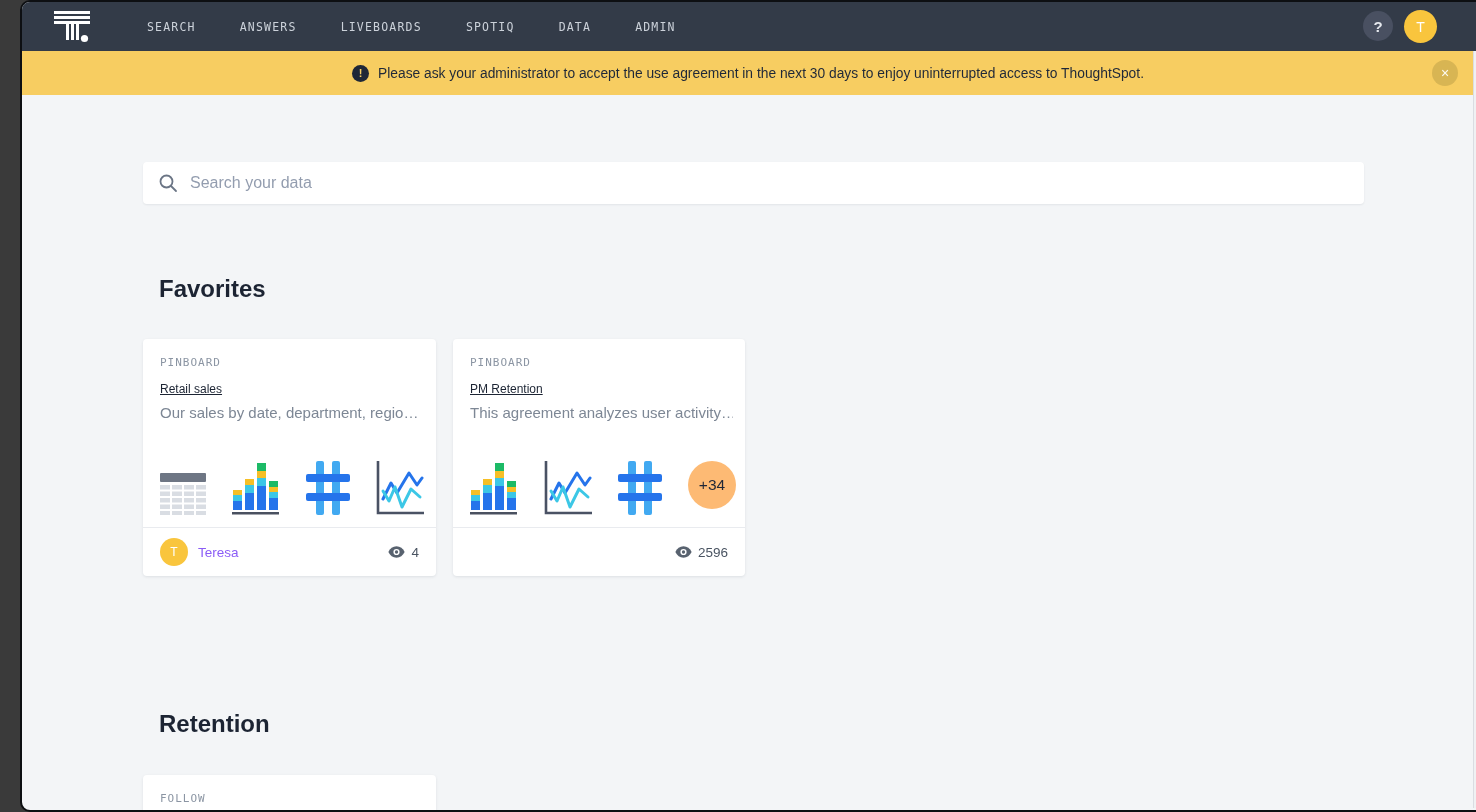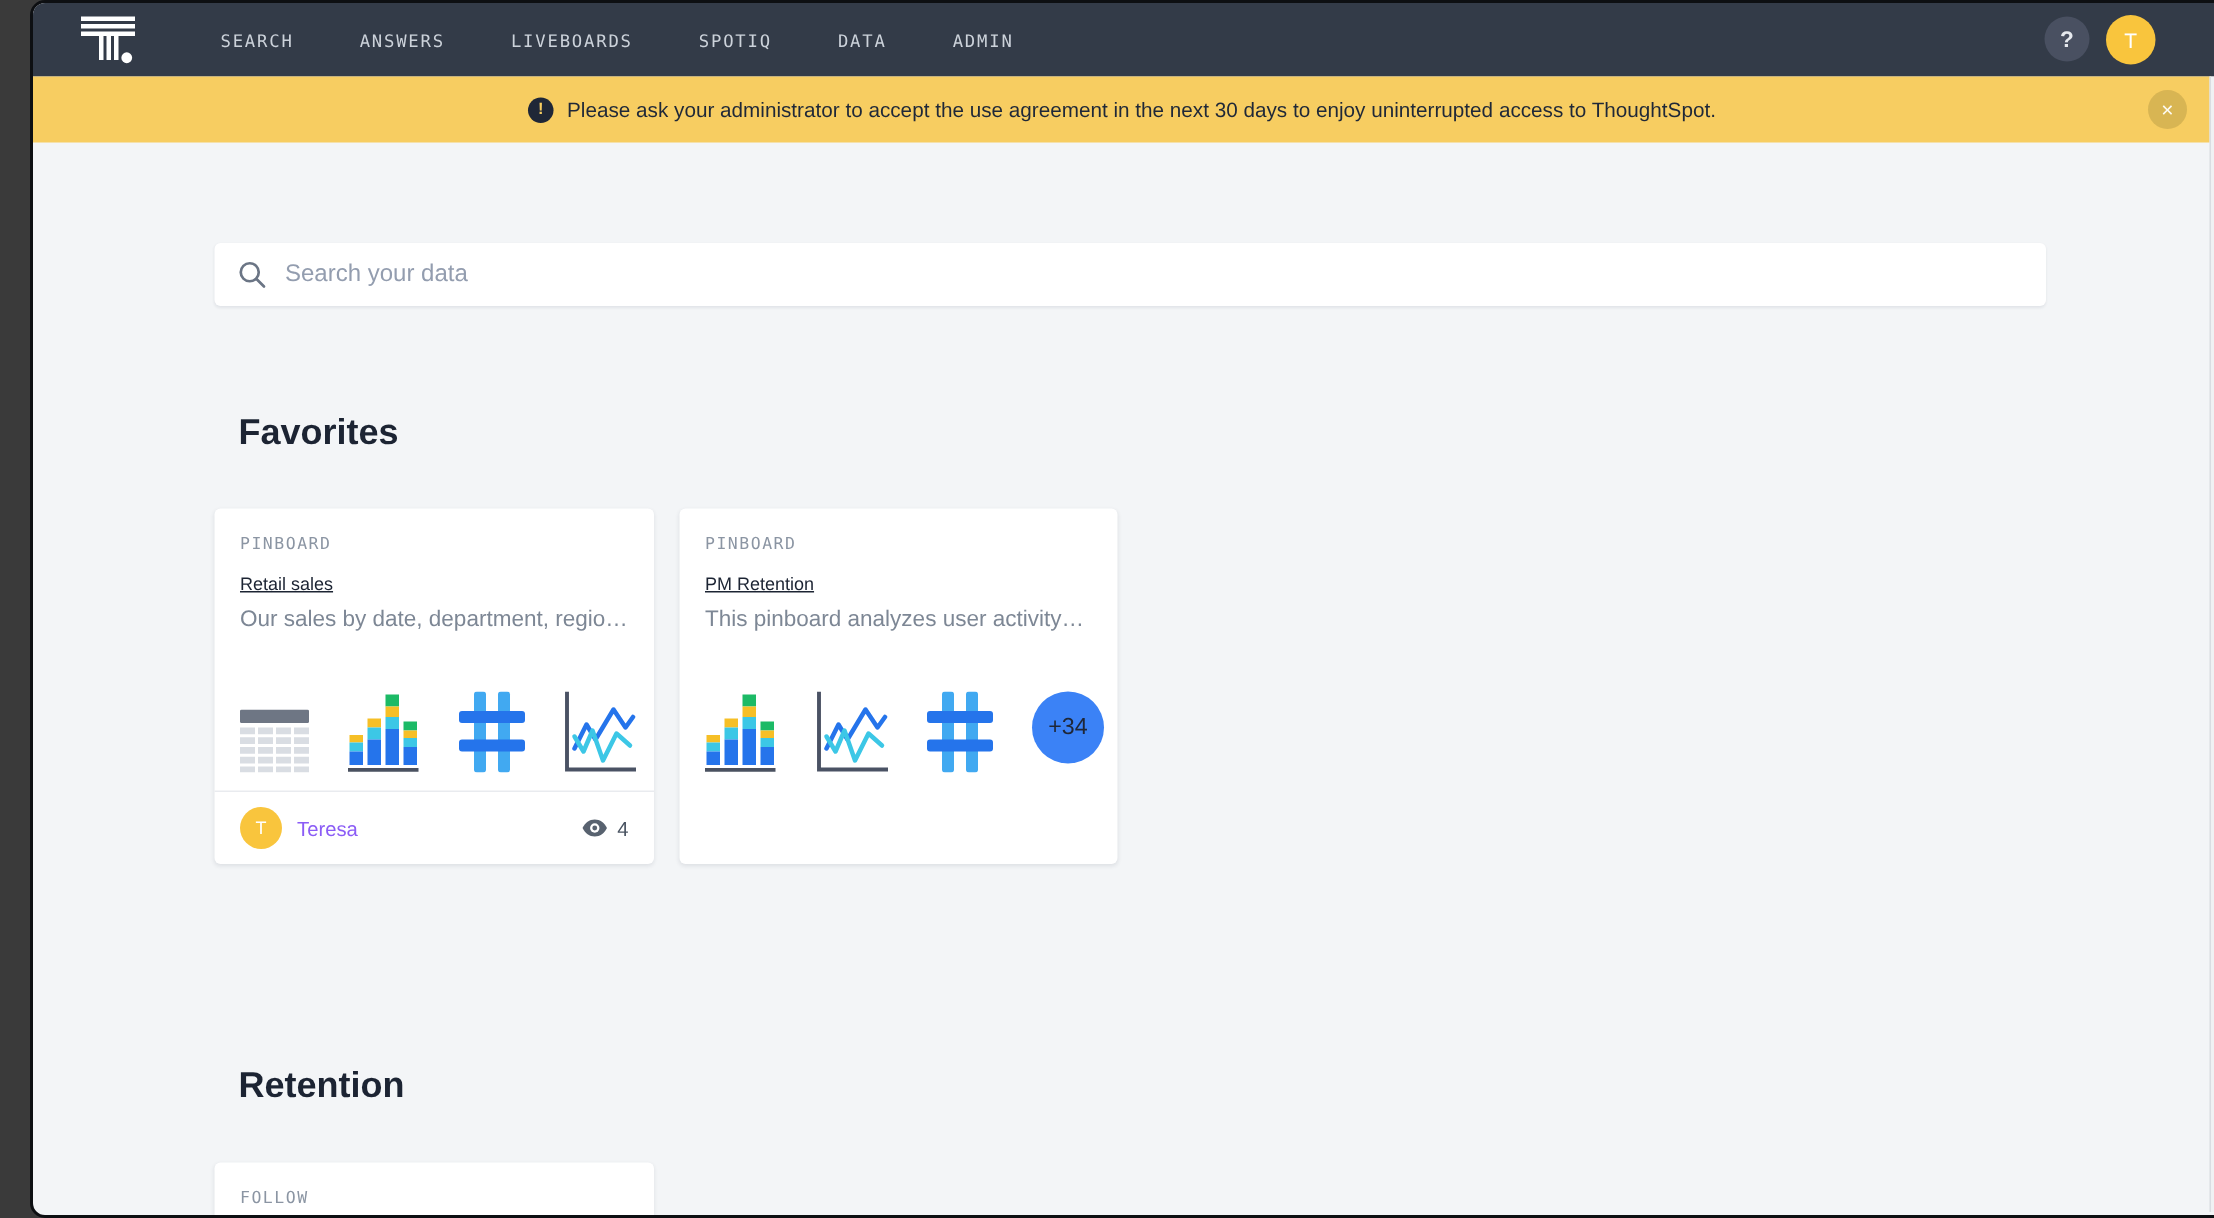--- a/index.html
+++ b/index.html
@@ -96,21 +96,21 @@
   .card-title { position:absolute; top:43px; left:17px; font-size:12px; font-weight:500; color:#1c2433;text-decoration:underline; }
   .card-desc {
     position:absolute; top:65px; left:17px; right:12px; font-size:15px; color:#7d8795; white-space:nowrap; overflow:hidden;
   }
   .icon-row {
     position:absolute; top:118px; left:17px; height:58px;
     display:flex; align-items:flex-end; gap:26px;
   }
   .viz-icon { display:flex; }
   .more-badge {
-    width:48px; height:48px; border-radius:50%; background:#3b82f6; color:#1f2737;
+    width:48px; height:48px; border-radius:50%; background:#fdba74; color:#1f2737;
     font-size:15.5px; font-weight:500; display:flex; align-items:center; justify-content:center;
     align-self:center; margin-bottom:2px;
   }
   .card-footer {
     position:absolute; left:0; right:0; bottom:0; height:49px;
     border-top:1px solid #e9ebef; display:flex; align-items:center; padding:0 17px;
   }
   .author { display:flex; align-items:center; gap:10px; }
   .author-avatar {
     width:28px; height:28px; border-radius:50%; background:#f9c53d; color:#ffffff;
@@ -260,21 +260,21 @@
           </svg>
         </span>
         <span class="views-count">4</span>
       </div>
     </div>
   </div>
 
   <div class="card card-favorite card-2">
     <div class="card-type">PINBOARD</div>
     <div class="card-title">PM Retention</div>
-    <div class="card-desc">This pinboard analyzes user activity…</div>
+    <div class="card-desc">This agreement analyzes user activity…</div>
     <div class="icon-row">
       <span class="viz-icon">
         <svg width="48" height="54" viewBox="0 0 48 54">
           <g>
             <rect x="1" y="29" width="9" height="5" fill="#f6bf26"></rect>
             <rect x="1" y="34" width="9" height="6" fill="#3cc7e6"></rect>
             <rect x="1" y="40" width="9" height="9" fill="#2574eb"></rect>
             <rect x="13" y="18" width="9" height="6" fill="#f6bf26"></rect>
             <rect x="13" y="24" width="9" height="8" fill="#3cc7e6"></rect>
             <rect x="13" y="32" width="9" height="17" fill="#2574eb"></rect>
@@ -300,20 +300,32 @@
       <span class="viz-icon">
         <svg width="44" height="54" viewBox="0 0 44 54">
           <rect x="10" y="0" width="8" height="54" rx="2" fill="#41a9f1"></rect>
           <rect x="26" y="0" width="8" height="54" rx="2" fill="#41a9f1"></rect>
           <rect x="0" y="13" width="44" height="8" rx="2" fill="#2574eb"></rect>
           <rect x="0" y="32" width="44" height="8" rx="2" fill="#2574eb"></rect>
         </svg>
       </span>
       <span class="more-badge">+34</span>
     </div>
+    <div class="card-footer">
+      <div class="views">
+        <span style="display:flex;">
+          <svg width="17" height="12" viewBox="0 0 24 16">
+            <path d="M12 0C7 0 2.8 3.1 .5 8 2.8 12.9 7 16 12 16s9.2-3.1 11.5-8C21.2 3.1 17 0 12 0z" fill="#58626f"></path>
+            <circle cx="12" cy="8" r="4.4" fill="#ffffff"></circle>
+            <circle cx="12" cy="8" r="2.3" fill="#58626f"></circle>
+          </svg>
+        </span>
+        <span class="views-count">2596</span>
+      </div>
+    </div>
   </div>
 
   <div class="section-heading heading-following">Retention</div>
 
   <div class="card card-following">
     <div class="card-type">FOLLOW</div>
   </div>
 
 </div>
 

